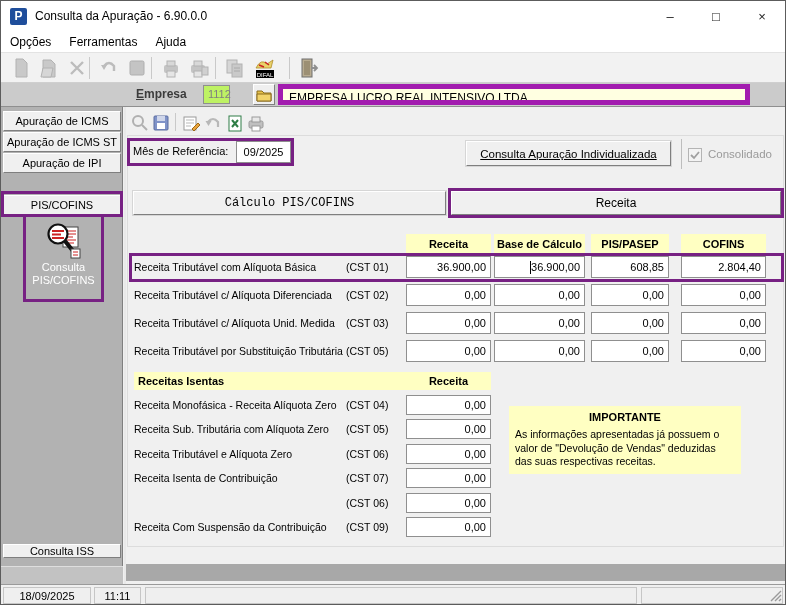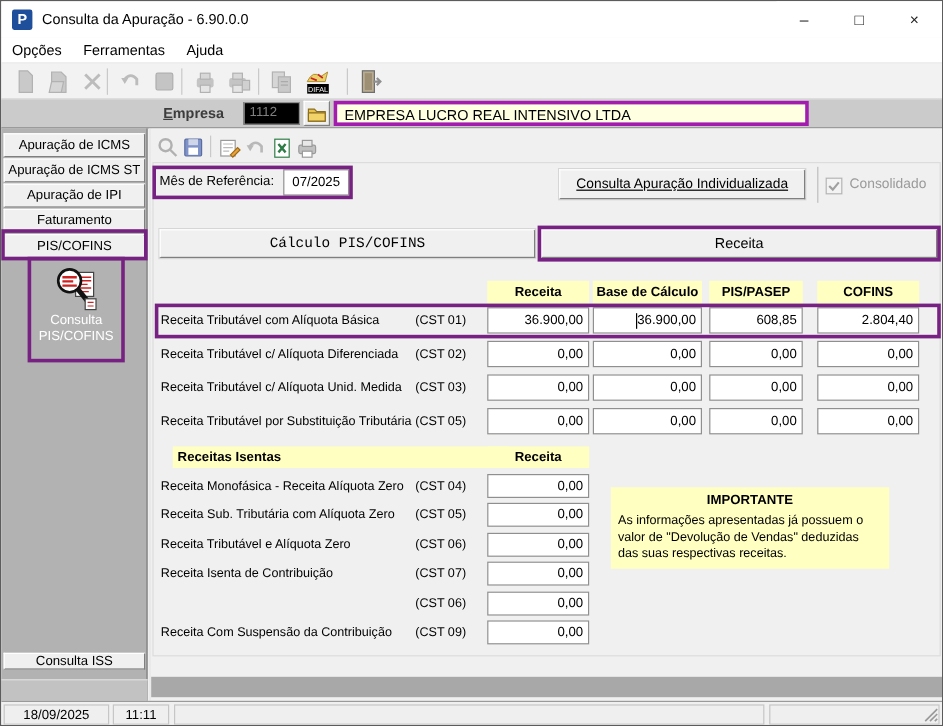--- a/index.html
+++ b/index.html
@@ -19,23 +19,23 @@
   
   .menubar { position:absolute; left:0; top:30px; width:100%; height:22px; background:#fff; display:flex; align-items:center; border-bottom:1px solid #e3e3e3; }
   .menuitem { font-size:12px; padding:0 9px; height:22px; line-height:22px; }
   
   .toolbar { position:absolute; left:0; top:52px; width:100%; height:30px; background:#f2f2f2; border-bottom:1px solid #cfcfcf; }
   .tbi { position:absolute; top:3px; width:24px; height:24px; }
   .tsep { position:absolute; top:4px; width:1px; height:22px; background:#c9c9c9; }
   
   .emprow { position:absolute; left:0; top:82px; width:100%; height:24px; background:#cbcbcb; border-bottom:1px solid #8f8f8f; }
   .emplabel { position:absolute; left:135px; top:4px; font-size:12px; font-weight:bold; color:#3c3c3c; }
-  .empcode { position:absolute; left:202px; top:2px; width:47px; height:19px; background:#000000; border:1px solid #8f8f8f; font-size:11px; color:#808080; line-height:17px; padding-left:4px; }
+  .empcode { position:absolute; left:202px; top:2px; width:27px; height:19px; background:#bef264; border:1px solid #8f8f8f; font-size:11px; color:#808080; line-height:17px; padding-left:4px; }
   .folderbtn { position:absolute; left:252px; top:1px; width:22px; height:21px; background:#efefef; border:1px solid; border-color:#fff #808080 #808080 #fff; display:flex; align-items:center; justify-content:center; }
-  .empname { position:absolute; left:277px; top:1px; width:396px; height:21px; background:#ffffe1; border:3px solid #a21caf; font-size:12px; line-height:19px; padding-left:6px; white-space:nowrap; overflow:hidden; }
+  .empname { position:absolute; left:277px; top:1px; width:472px; height:21px; background:#ffffe1; border:5px solid #a21caf; font-size:12px; line-height:19px; padding-left:6px; white-space:nowrap; overflow:hidden; }
   
   .sidebar { position:absolute; left:0; top:106px; width:122px; height:477px; background:#b2b2b2; border-right:1px solid #7f7f7f; }
   .sdivider { position:absolute; left:123px; top:106px; width:2px; height:477px; background:#e9e9e9; }
   .stab { position:absolute; left:2px; width:118px; height:20px; background:#f0f0f0; border:1px solid; border-color:#fff #7f7f7f #7f7f7f #fff; font-size:11px; display:flex; align-items:center; justify-content:center; white-space:nowrap; }
   .iconbtn { position:absolute; left:22px; top:107px; width:81px; height:88px; display:flex; flex-direction:column; align-items:center; }
   .iconbtn .cap { color:#fff; font-size:11px; line-height:13px; text-align:center; }
   .isstab { position:absolute; left:2px; top:437px; width:118px; height:14px; background:#f0f0f0; border:1px solid; border-color:#fff #7f7f7f #7f7f7f #fff; font-size:11px; display:flex; align-items:center; justify-content:center; }
   .sbottom { position:absolute; left:0; top:459px; width:122px; height:18px; background:#c2c2c2; border-top:1px solid #dedede; }
   .content { position:absolute; left:125px; top:106px; width:661px; height:477px; background:#f0f0f0; }
   .cpanel { position:absolute; left:1px; top:28px; width:657px; height:412px; border:1px solid #dcdcdc; }
@@ -56,21 +56,21 @@
   
   .hcell { position:absolute; top:127px; height:19px; background:#ffffc2; font-size:11px; font-weight:bold; display:flex; align-items:center; justify-content:center; }
   .c1 { left:280px; width:85px; } .c2 { left:368px; width:91px; } .c3 { left:465px; width:78px; } .c4 { left:555px; width:85px; }
   .trow { position:absolute; left:0; width:661px; height:22px; }
   .rlabel { position:absolute; left:8px; top:0; line-height:22px; font-size:10.5px; white-space:nowrap; }
   .rcst { position:absolute; left:220px; top:0; line-height:22px; font-size:10.5px; }
   .field { position:absolute; top:0; height:22px; background:#fff; border:1px solid #8f8f8f; display:flex; align-items:center; justify-content:flex-end; padding-right:4px; font-size:11px; }
   .irow { position:absolute; left:0; width:661px; height:20px; }
   .irow .rlabel, .irow .rcst { line-height:20px; }
   .irow .field { height:20px; }
-  .isetitle { position:absolute; left:18px; top:265px; width:280px; height:18px; background:#ffffc2; font-size:11px; font-weight:bold; line-height:18px; padding-left:4px; }
+  .isetitle { position:absolute; left:8px; top:265px; width:280px; height:18px; background:#ffffc2; font-size:11px; font-weight:bold; line-height:18px; padding-left:4px; }
   .isehead { position:absolute; top:265px; height:18px; }
   
   .notice { position:absolute; left:383px; top:299px; width:232px; height:68px; background:#ffffc2; padding:5px 6px 0 6px; }
   .notice .ntitle { text-align:center; font-size:11px; font-weight:bold; margin-bottom:5px; }
   .notice .nbody { font-size:10.5px; line-height:13.5px; }
   .grayband { position:absolute; left:0; top:457px; width:661px; height:17px; background:#a8a8a8; }
   
   .statusbar { position:absolute; left:0; top:583px; width:100%; height:21px; background:#f0f0f0; border-top:1px solid #9a9a9a; }
   .spanel { position:absolute; top:2px; height:17px; background:#efefef; border:1px solid #c6c6c6; font-size:11px; display:flex; align-items:center; justify-content:center; }
   .grip { position:absolute; right:2px; top:4px; width:14px; height:14px; }
@@ -179,21 +179,20 @@
           <path d="M1 6 h14 v7 H1 z" fill="#f2d36a" stroke="#8a6d1f"></path>
         </svg>
     </div>
     <div class="empname">EMPRESA LUCRO REAL INTENSIVO LTDA</div>
   </div>
 
   <div class="sidebar">
     <div class="stab" style="top:4px">Apuração de ICMS</div>
     <div class="stab" style="top:46px">Apuração de IPI</div>
     <div class="stab" style="top:25px">Apuração de ICMS ST</div>
-    <div class="stab" style="top:67px">Faturamento</div>
     <div class="stab" style="top:88px">PIS/COFINS</div>
     <div class="anno" style="left:0;top:84px;width:122px;height:26px"></div>
 
     <div class="iconbtn">
       <svg width="38" height="40" style="margin-top:7px">
         <rect x="18" y="6" width="15" height="20" fill="#fff" stroke="#444"></rect>
         <path d="M20 10h11 M20 13h11 M20 16h8 M20 19h11 M20 22h9" stroke="#cc2222" stroke-width="1.2"></path>
         <circle cx="13" cy="13" r="9.5" fill="#fff" stroke="#111" stroke-width="2.2"></circle>
         <path d="M7 10h12 M7 13.5h9 M7 17h12" stroke="#cc2222" stroke-width="2"></path>
         <path d="M20 20 L28 30" stroke="#111" stroke-width="4.2"></path>
@@ -250,21 +249,21 @@
     </div>
     <div class="sti" style="left:120px">
       <svg width="20" height="20">
           <rect x="3" y="8" width="14" height="7" rx="1.5" fill="#c0c0c0" stroke="#9a9a9a"></rect>
           <rect x="6" y="4" width="8" height="5" fill="#e8e8e8" stroke="#9a9a9a"></rect>
           <rect x="6" y="13" width="8" height="5" fill="#fff" stroke="#9a9a9a"></rect>
         </svg>
     </div>
 
     <span class="meslabel">Mês de Referência:</span>
-    <div class="mesfield">07/2025</div>
+    <div class="mesfield">09/2025</div>
     <div class="anno" style="left:1px;top:31px;width:167px;height:28px"></div>
 
     <div class="btn indbtn">Consulta Apuração Individualizada</div>
     <div class="vsep"></div>
     <div class="cbx">
       <svg width="12" height="12">
           <path d="M2 6 L5 9 L10 3" fill="none" stroke="#a0a0a0" stroke-width="1.8"></path>
         </svg>
     </div>
     <span class="cbxlabel">Consolidado</span>

